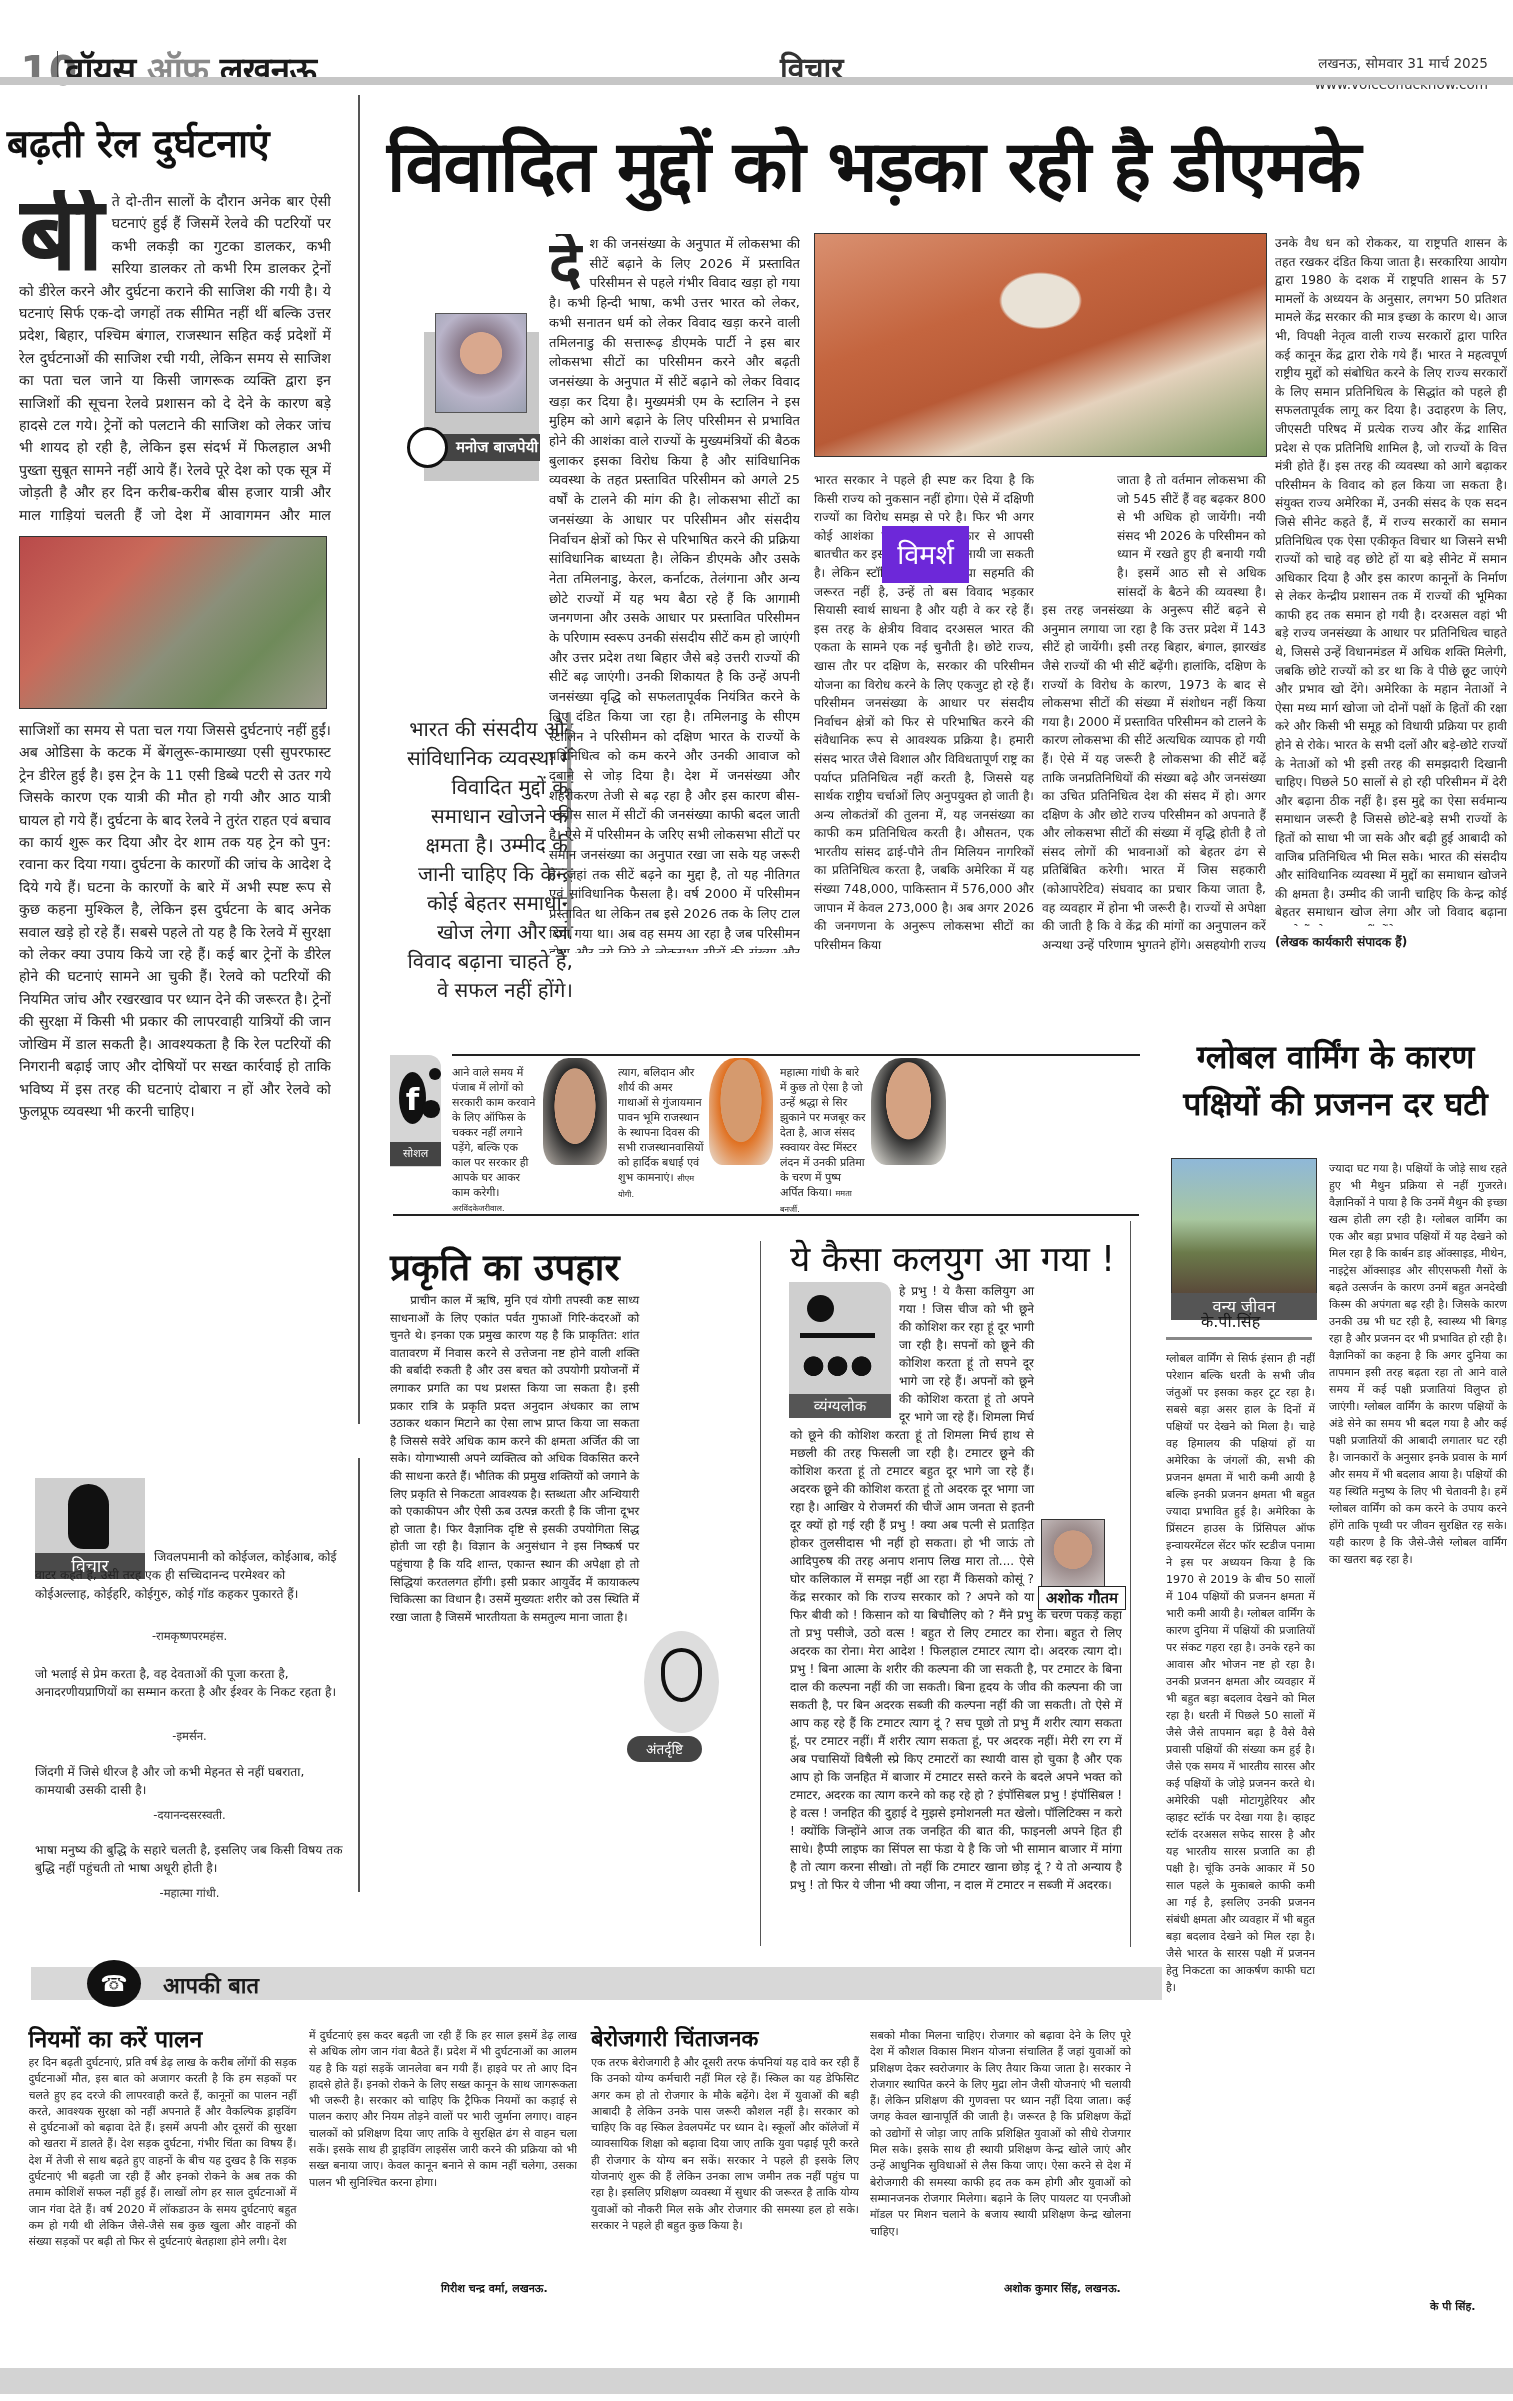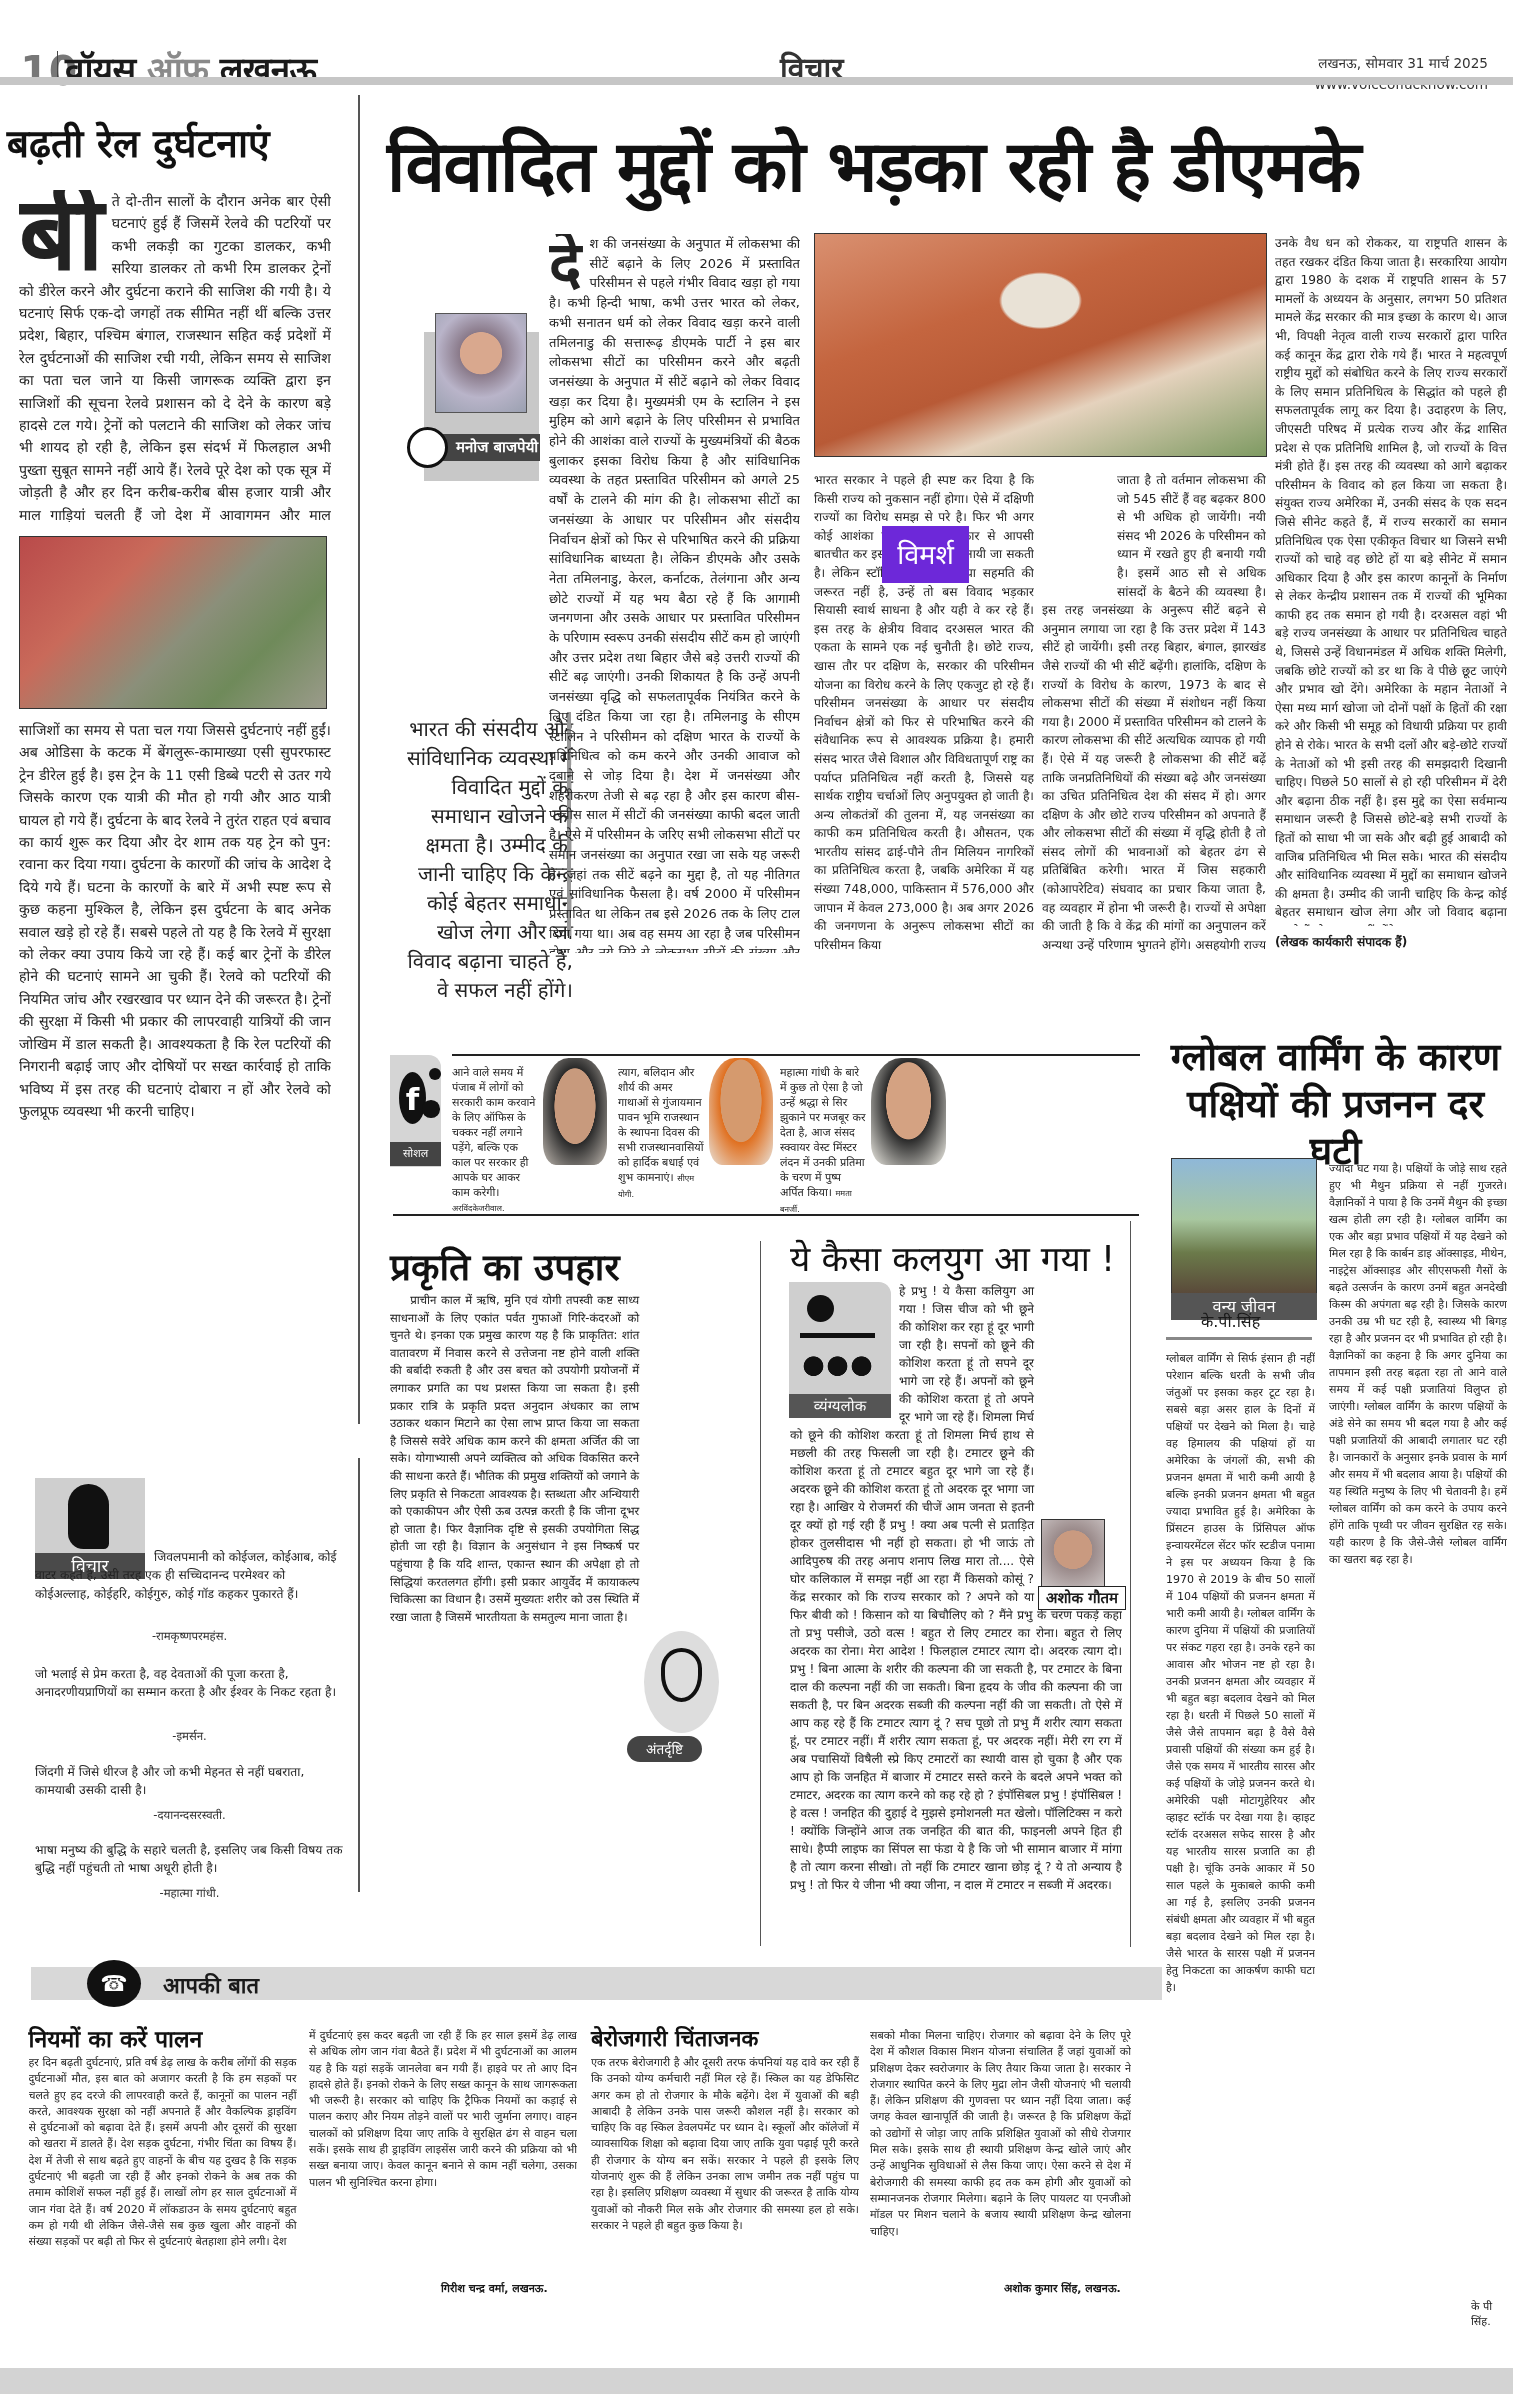--- a/index.html
+++ b/index.html
@@ -175,31 +175,31 @@
     <div style="float:left;width:109px;height:142px"></div>
     <div style="float:right;width:88px;height:75px;margin-top:234px"></div>
     <span>हे प्रभु ! ये कैसा कलियुग आ गया ! जिस चीज को भी छूने की कोशिश कर रहा हूं दूर भागी जा रही है। सपनों को छूने की कोशिश करता हूं तो सपने दूर भागे जा रहे हैं। अपनों को छूने की कोशिश करता हूं तो अपने दूर भागे जा रहे हैं। शिमला मिर्च को छूने की कोशिश करता हूं तो शिमला मिर्च हाथ से मछली की तरह फिसली जा रही है। टमाटर छूने की कोशिश करता हूं तो टमाटर बहुत दूर भागे जा रहे हैं। अदरक छूने की कोशिश करता हूं तो अदरक दूर भागा जा रहा है। आखिर ये रोजमर्रा की चीजें आम जनता से इतनी दूर क्यों हो गई रही हैं प्रभु ! क्या अब पत्नी से प्रताड़ित होकर तुलसीदास भी नहीं हो सकता। हो भी जाऊं तो आदिपुरुष की तरह अनाप शनाप लिख मारा तो.... ऐसे घोर कलिकाल में समझ नहीं आ रहा मैं किसको कोसूं ? केंद्र सरकार को कि राज्य सरकार को ? अपने को या फिर बीवी को ! किसान को या बिचौलिए को ? मैंने प्रभु के चरण पकड़े कहा तो प्रभु पसीजे, उठो वत्स ! बहुत रो लिए टमाटर का रोना। बहुत रो लिए अदरक का रोना। मेरा आदेश ! फिलहाल टमाटर त्याग दो। अदरक त्याग दो। प्रभु ! बिना आत्मा के शरीर की कल्पना की जा सकती है, पर टमाटर के बिना दाल की कल्पना नहीं की जा सकती। बिना हृदय के जीव की कल्पना की जा सकती है, पर बिन अदरक सब्जी की कल्पना नहीं की जा सकती। तो ऐसे में आप कह रहे हैं कि टमाटर त्याग दूं ? सच पूछो तो प्रभु मैं शरीर त्याग सकता हूं, पर टमाटर नहीं। मैं शरीर त्याग सकता हूं, पर अदरक नहीं। मेरी रग रग में अब पचासियों विषैली स्प्रे किए टमाटरों का स्थायी वास हो चुका है और एक आप हो कि जनहित में बाजार में टमाटर सस्ते करने के बदले अपने भक्त को टमाटर, अदरक का त्याग करने को कह रहे हो ? इंपॉसिबल प्रभु ! इंपॉसिबल ! हे वत्स ! जनहित की दुहाई दे मुझसे इमोशनली मत खेलो। पॉलिटिक्स न करो ! क्योंकि जिन्होंने आज तक जनहित की बात की, फाइनली अपने हित ही साधे। हैप्पी लाइफ का सिंपल सा फंडा ये है कि जो भी सामान बाजार में मांगा है तो त्याग करना सीखो। तो नहीं कि टमाटर खाना छोड़ दूं ? ये तो अन्याय है प्रभु ! तो फिर ये जीना भी क्या जीना, न दाल में टमाटर न सब्जी में अदरक।</span>
   </div>
   <div class="abs ashok-photo"></div>
   <div class="abs ashok-tag">अशोक गौतम</div>
   <div class="abs col-rule" style="left:1130px;top:1221px;height:726px;width:1.4px"></div>
 </section>
 
 <section>
-  <h2 class="abs" style="left:1166px;top:1034px;width:339px;text-align:center;font-size:38px;line-height:47px;color:#111">
+  <h2 class="abs" style="left:1166px;top:1034px;width:339px;text-align:center;font-size:32px;line-height:47px;color:#111">
     <div>ग्लोबल वार्मिंग के कारण</div>
     <div>पक्षियों की प्रजनन दर घटी</div>
   </h2>
   <div class="abs photo-vult" style="left:1171px;top:1158px;width:146px;height:136px"></div>
   <div class="abs vanya-tag">वन्य जीवन</div>
   <div class="abs" style="left:1201px;top:1310px;font-size:16px">के.पी.सिंह</div>
   <div class="abs kp-rule"></div>
   <div class="abs txt-c" style="left:1166px;top:1350px;width:149px;height:946px;font-size:11px;line-height:17px">ग्लोबल वार्मिंग से सिर्फ इंसान ही नहीं परेशान बल्कि धरती के सभी जीव जंतुओं पर इसका कहर टूट रहा है। सबसे बड़ा असर हाल के दिनों में पक्षियों पर देखने को मिला है। चाहे वह हिमालय की पक्षियां हों या अमेरिका के जंगलों की, सभी की प्रजनन क्षमता में भारी कमी आयी है बल्कि इनकी प्रजनन क्षमता भी बहुत ज्यादा प्रभावित हुई है। अमेरिका के प्रिंसटन हाउस के प्रिंसिपल ऑफ इन्वायरमेंटल सेंटर फॉर स्टडीज पनामा ने इस पर अध्ययन किया है कि 1970 से 2019 के बीच 50 सालों में 104 पक्षियों की प्रजनन क्षमता में भारी कमी आयी है। ग्लोबल वार्मिंग के कारण दुनिया में पक्षियों की प्रजातियों पर संकट गहरा रहा है। उनके रहने का आवास और भोजन नष्ट हो रहा है। उनकी प्रजनन क्षमता और व्यवहार में भी बहुत बड़ा बदलाव देखने को मिल रहा है। धरती में पिछले 50 सालों में जैसे जैसे तापमान बढ़ा है वैसे वैसे प्रवासी पक्षियों की संख्या कम हुई है। जैसे एक समय में भारतीय सारस और कई पक्षियों के जोड़े प्रजनन करते थे। अमेरिकी पक्षी मोटागुहेरियर और व्हाइट स्टॉर्क पर देखा गया है। व्हाइट स्टॉर्क दरअसल सफेद सारस है और यह भारतीय सारस प्रजाति का ही पक्षी है। चूंकि उनके आकार में 50 साल पहले के मुकाबले काफी कमी आ गई है, इसलिए उनकी प्रजनन संबंधी क्षमता और व्यवहार में भी बहुत बड़ा बदलाव देखने को मिल रहा है। जैसे भारत के सारस पक्षी में प्रजनन हेतु निकटता का आकर्षण काफी घटा है।</div>
   <div class="abs txt-c" style="left:1329px;top:1160px;width:178px;height:1136px;font-size:11px;line-height:17px">ज्यादा घट गया है। पक्षियों के जोड़े साथ रहते हुए भी मैथुन प्रक्रिया से नहीं गुजरते। वैज्ञानिकों ने पाया है कि उनमें मैथुन की इच्छा खत्म होती लग रही है। ग्लोबल वार्मिंग का एक और बड़ा प्रभाव पक्षियों में यह देखने को मिल रहा है कि कार्बन डाइ ऑक्साइड, मीथेन, नाइट्रेस ऑक्साइड और सीएसफसी गैसों के बढ़ते उत्सर्जन के कारण उनमें बहुत अनदेखी किस्म की अपंगता बढ़ रही है। जिसके कारण उनकी उम्र भी घट रही है, स्वास्थ्य भी बिगड़ रहा है और प्रजनन दर भी प्रभावित हो रही है। वैज्ञानिकों का कहना है कि अगर दुनिया का तापमान इसी तरह बढ़ता रहा तो आने वाले समय में कई पक्षी प्रजातियां विलुप्त हो जाएंगी। ग्लोबल वार्मिंग के कारण पक्षियों के अंडे सेने का समय भी बदल गया है और कई पक्षी प्रजातियों की आबादी लगातार घट रही है। जानकारों के अनुसार इनके प्रवास के मार्ग और समय में भी बदलाव आया है। पक्षियों की यह स्थिति मनुष्य के लिए भी चेतावनी है। हमें ग्लोबल वार्मिंग को कम करने के उपाय करने होंगे ताकि पृथ्वी पर जीवन सुरक्षित रह सके। यही कारण है कि जैसे-जैसे ग्लोबल वार्मिंग का खतरा बढ़ रहा है।</div>
-  <div class="abs" style="left:1471px;top:2298px;font-size:11px;font-weight:normal">के पी सिंह.</div>
+  <div class="abs" style="left:1430px;top:2298px;font-size:11px;font-weight:bold">के पी सिंह.</div>
 </section>
 
 <section>
   <div class="abs aapki" style="width:1131px"></div>
   <div class="abs phone-bubble">☎</div>
   <div class="abs aapki-label">आपकी बात</div>
 
   <h3 class="abs h-sec" style="left:28.5px;top:2022px;font-size:23px">नियमों का करें पालन</h3>
   <div class="abs txt-c" style="left:28.5px;top:2055px;width:268px;height:241px;font-size:11px;line-height:16.3px">हर दिन बढ़ती दुर्घटनाएं, प्रति वर्ष डेढ़ लाख के करीब लोंगों की सड़क दुर्घटनाओं मौत, इस बात को अजागर करती है कि हम सड़कों पर चलते हुए हद दरजे की लापरवाही करते हैं, कानूनों का पालन नहीं करते, आवश्यक सुरक्षा को नहीं अपनाते हैं और वैकल्पिक ड्राइविंग से दुर्घटनाओं को बढ़ावा देते हैं। इसमें अपनी और दूसरों की सुरक्षा को खतरा में डालते हैं। देश सड़क दुर्घटना, गंभीर चिंता का विषय हैं। देश में तेजी से साथ बढ़ते हुए वाहनों के बीच यह दुखद है कि सड़क दुर्घटनाएं भी बढ़ती जा रही हैं और इनको रोकने के अब तक की तमाम कोशिशें सफल नहीं हुई हैं। लाखों लोग हर साल दुर्घटनाओं में जान गंवा देते हैं। वर्ष 2020 में लॉकडाउन के समय दुर्घटनाएं बहुत कम हो गयी थी लेकिन जैसे-जैसे सब कुछ खुला और वाहनों की संख्या सड़कों पर बढ़ी तो फिर से दुर्घटनाएं बेतहाशा होने लगी। देश</div>
   <div class="abs txt-c" style="left:309px;top:2028px;width:268px;height:248px;font-size:11px;line-height:16.3px">में दुर्घटनाएं इस कदर बढ़ती जा रही हैं कि हर साल इसमें डेढ़ लाख से अधिक लोग जान गंवा बैठते हैं। प्रदेश में भी दुर्घटनाओं का आलम यह है कि यहां सड़कें जानलेवा बन गयी हैं। हाइवे पर तो आए दिन हादसे होते हैं। इनको रोकने के लिए सख्त कानून के साथ जागरूकता भी जरूरी है। सरकार को चाहिए कि ट्रैफिक नियमों का कड़ाई से पालन कराए और नियम तोड़ने वालों पर भारी जुर्माना लगाए। वाहन चालकों को प्रशिक्षण दिया जाए ताकि वे सुरक्षित ढंग से वाहन चला सकें। इसके साथ ही ड्राइविंग लाइसेंस जारी करने की प्रक्रिया को भी सख्त बनाया जाए। केवल कानून बनाने से काम नहीं चलेगा, उसका पालन भी सुनिश्चित करना होगा।</div>

